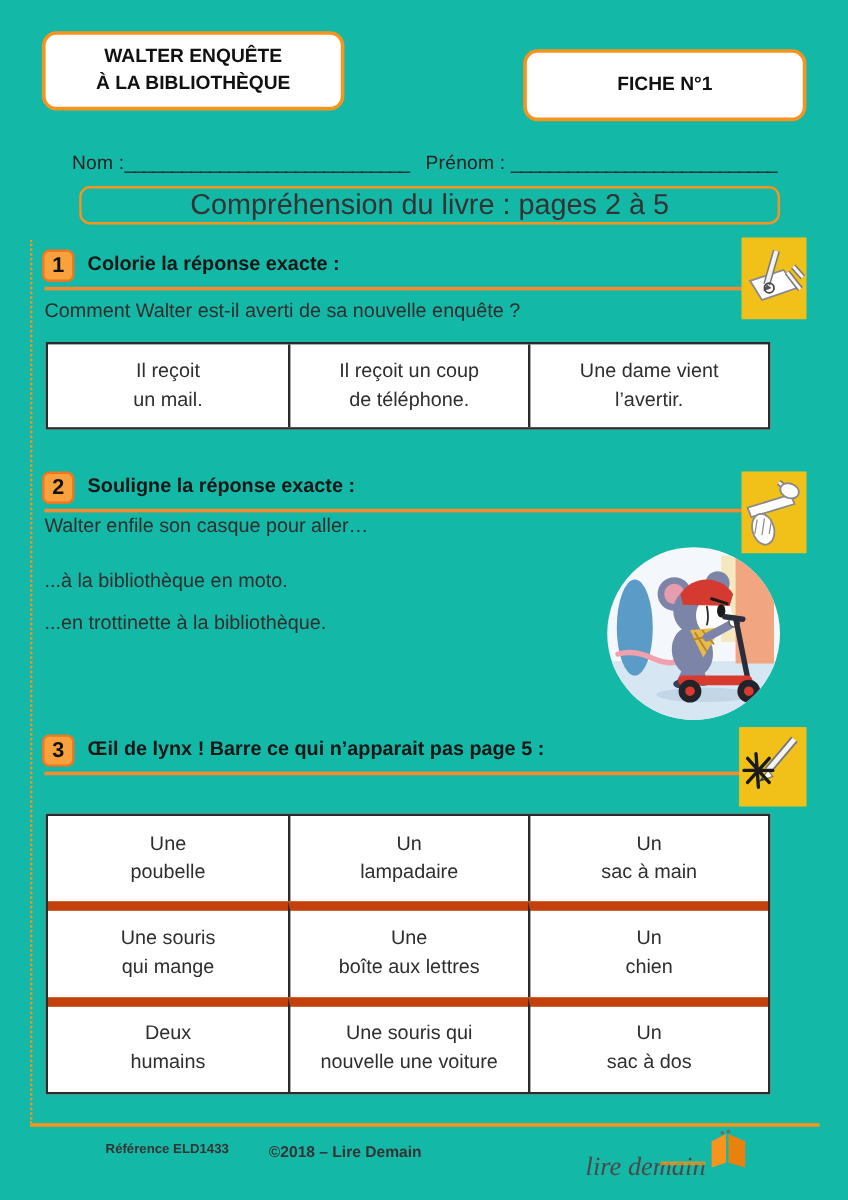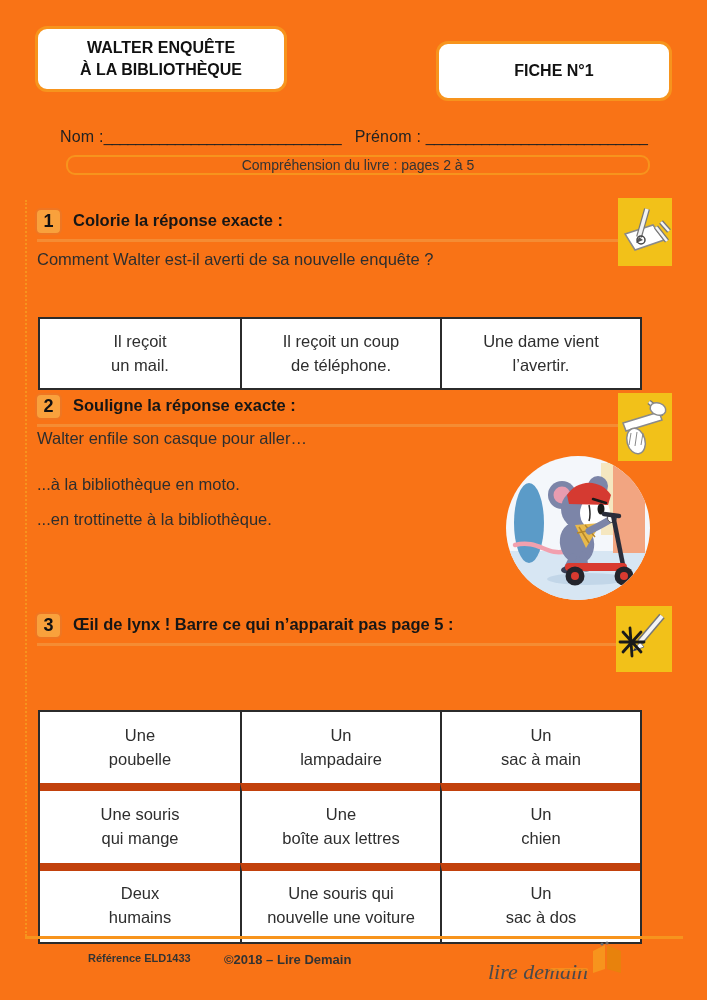--- a/index.html
+++ b/index.html
@@ -1,20 +1,20 @@
 <!DOCTYPE html>
 <html><head>
 <meta charset="utf-8">
 <style>
   * { margin:0; padding:0; box-sizing:border-box; }
   html,body { background:#fff; }
   .page {
     position:relative;
     width:707px; height:1000px;
-    background:#f97316;
+    background:#14b8a6;
     font-family:"Liberation Sans", sans-serif;
     color:#2e2e2e;
     overflow:hidden;
   }
   
   .top-box {
     position:absolute;
     border:3px solid #F7941D;
     border-radius:12px;
     background:#fff;
@@ -32,24 +32,24 @@
     font-size:16px; white-space:nowrap; color:#222;
     letter-spacing:0.2px;
     margin-top:12px;
   }
   .name-row .lbl { font-weight:normal; }
   .name-row .line { color:#222; letter-spacing:-1px; }
   .prenom-gap { display:inline-block; width:14px; }
 
   
   .subtitle-box {
-    position:absolute; left:66px; top:155px; width:584px; height:20px;
+    position:absolute; left:66px; top:155px; width:584px; height:32px;
     border:2.5px solid #F7941D; border-radius:9px;
     display:flex; align-items:center; justify-content:center;
-    font-size:14px; color:#333;
+    font-size:24px; color:#333;
   }
 
   
   .left-dotted {
     position:absolute; left:25px; top:200px; height:736px; width:0;
     border-left:2px dotted #F7941D;
   }
 
   
   .q-section { position:absolute; left:35px; width:637px; }
@@ -92,21 +92,20 @@
   .q2-options .opt { margin-bottom:17px; line-height:18px; }
 
   .mouse-wrap { position:absolute; left:470px; top:62px; width:146px; height:146px; }
 
   
   .ans-table {
     position:absolute; left:3px; background:#fff;
     border:2px solid #2b2b2b;
     display:grid; grid-template-columns:repeat(3, 1fr);
     width:604px;
-    margin-top:32px;
   }
   .t1 { top:285px; left:38px; height:73px; }
   .t2 { top:678px; left:38px; height:234px; }
   .ans-cell {
     display:flex; flex-direction:column; align-items:center; justify-content:center;
     font-size:16.5px; line-height:1.45; text-align:center; color:#2e2e2e;
   }
   .ans-table .ans-cell:not(:nth-child(3n+1)) { border-left:2px solid #2b2b2b; }
   .t2 .ans-cell:nth-child(n+4) { border-top:8px solid #c2410c; }
 

